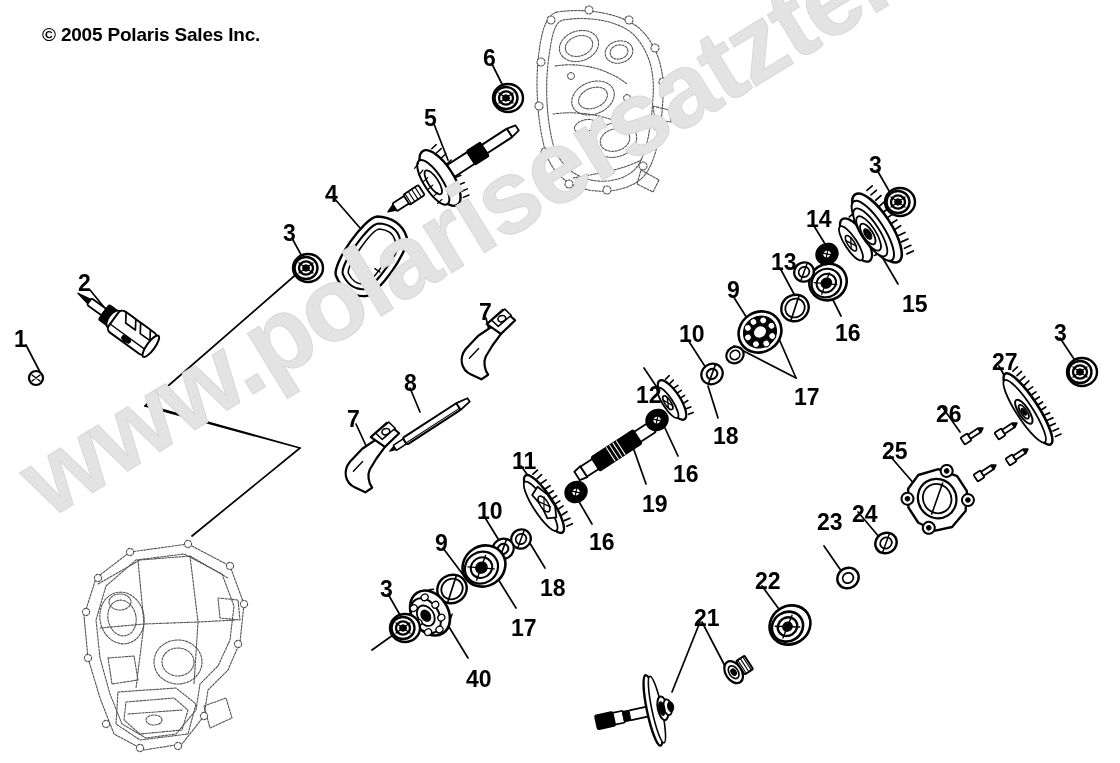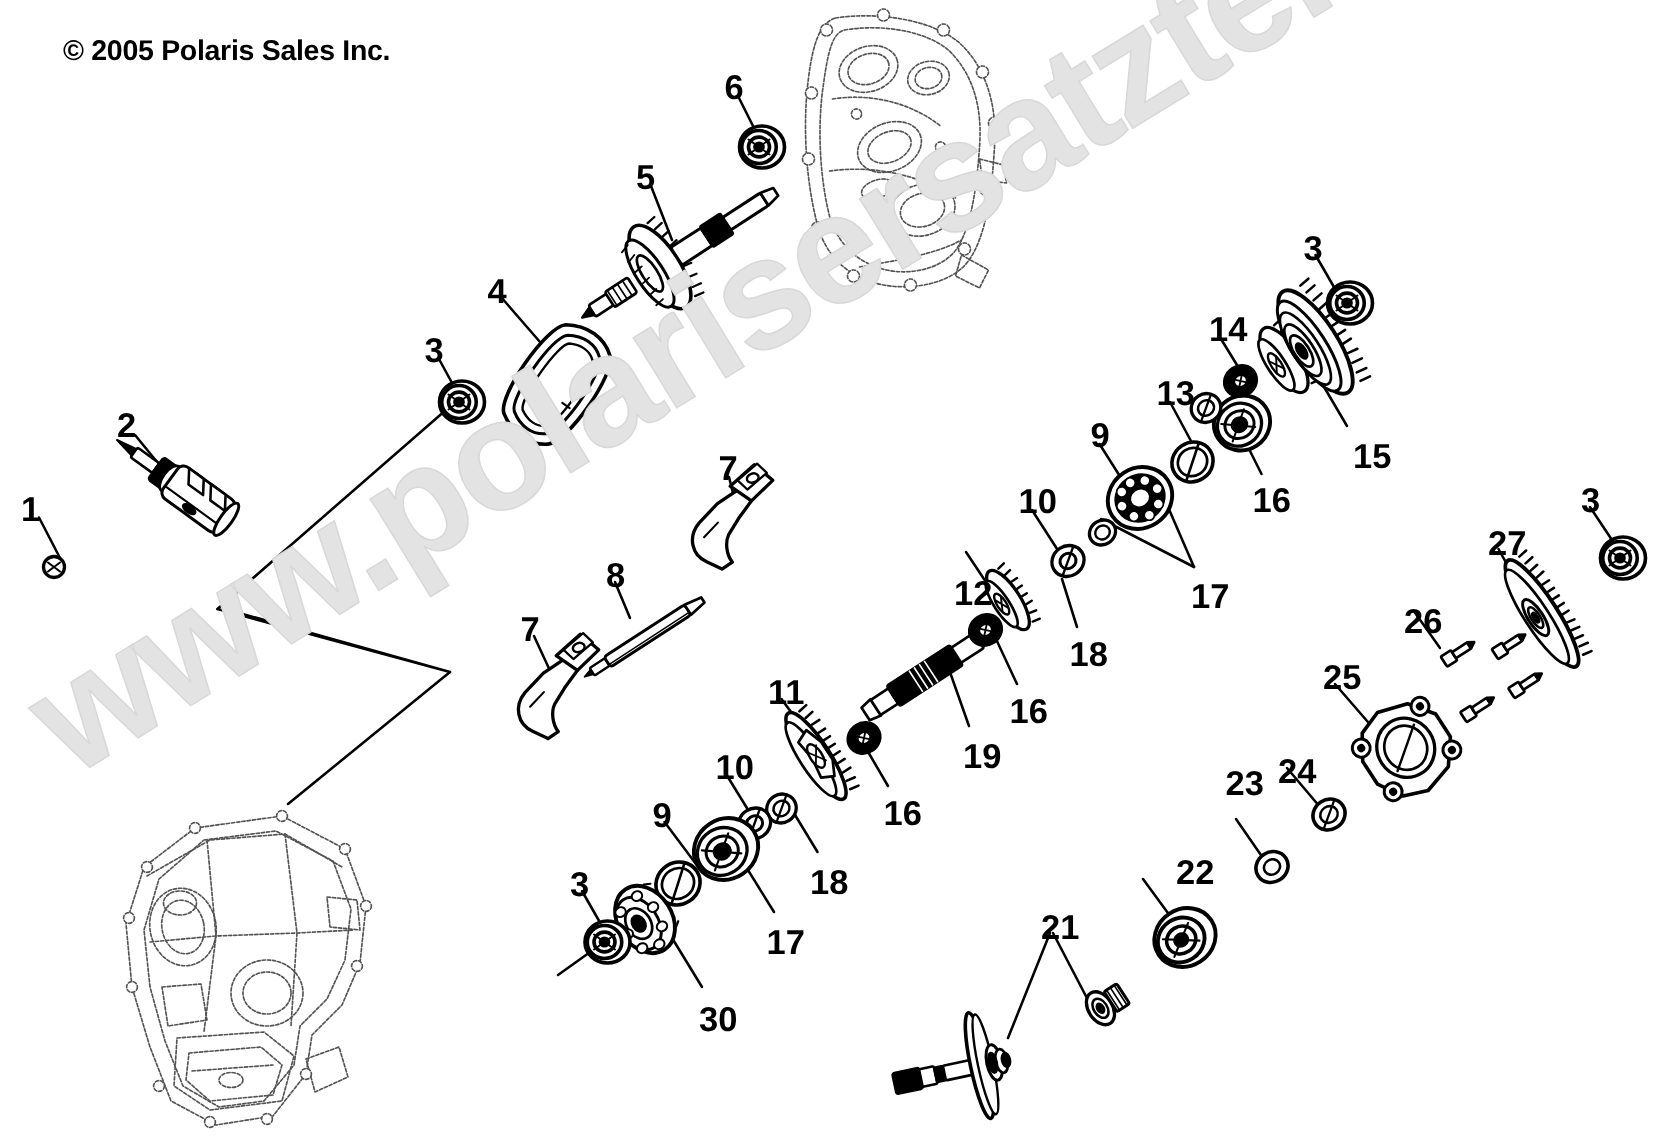--- a/index.html
+++ b/index.html
@@ -675,23 +675,23 @@
     <span class="lbl" style="left:806px;top:208px;">14</span>
     <span class="lbl" style="left:902px;top:293px;">15</span>
     <span class="lbl" style="left:835px;top:322px;">16</span>
     <span class="lbl" style="left:673px;top:463px;">16</span>
     <span class="lbl" style="left:589px;top:531px;">16</span>
     <span class="lbl" style="left:794px;top:386px;">17</span>
     <span class="lbl" style="left:511px;top:617px;">17</span>
     <span class="lbl" style="left:713px;top:425px;">18</span>
     <span class="lbl" style="left:540px;top:577px;">18</span>
     <span class="lbl" style="left:642px;top:493px;">19</span>
-    <span class="lbl" style="left:466px;top:668px;">30</span>
+    <span class="lbl" style="left:466px;top:668px;">40</span>
     <span class="lbl" style="left:694px;top:607px;">21</span>
-    <span class="lbl" style="left:784px;top:570px;">22</span>
+    <span class="lbl" style="left:755px;top:570px;">22</span>
     <span class="lbl" style="left:817px;top:511px;">23</span>
     <span class="lbl" style="left:852px;top:503px;">24</span>
     <span class="lbl" style="left:882px;top:440px;">25</span>
     <span class="lbl" style="left:936px;top:393px;margin-top:10px;">26</span>
     <span class="lbl" style="left:992px;top:351px;">27</span>
     <span class="lbl" style="left:869px;top:154px;">3</span>
     <span class="lbl" style="left:1054px;top:322px;">3</span>
     <span class="lbl" style="left:380px;top:578px;">3</span>
   </div>
 

